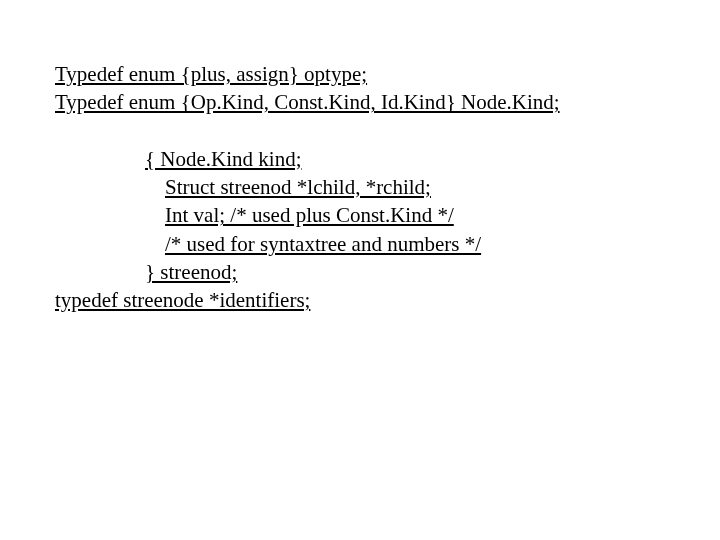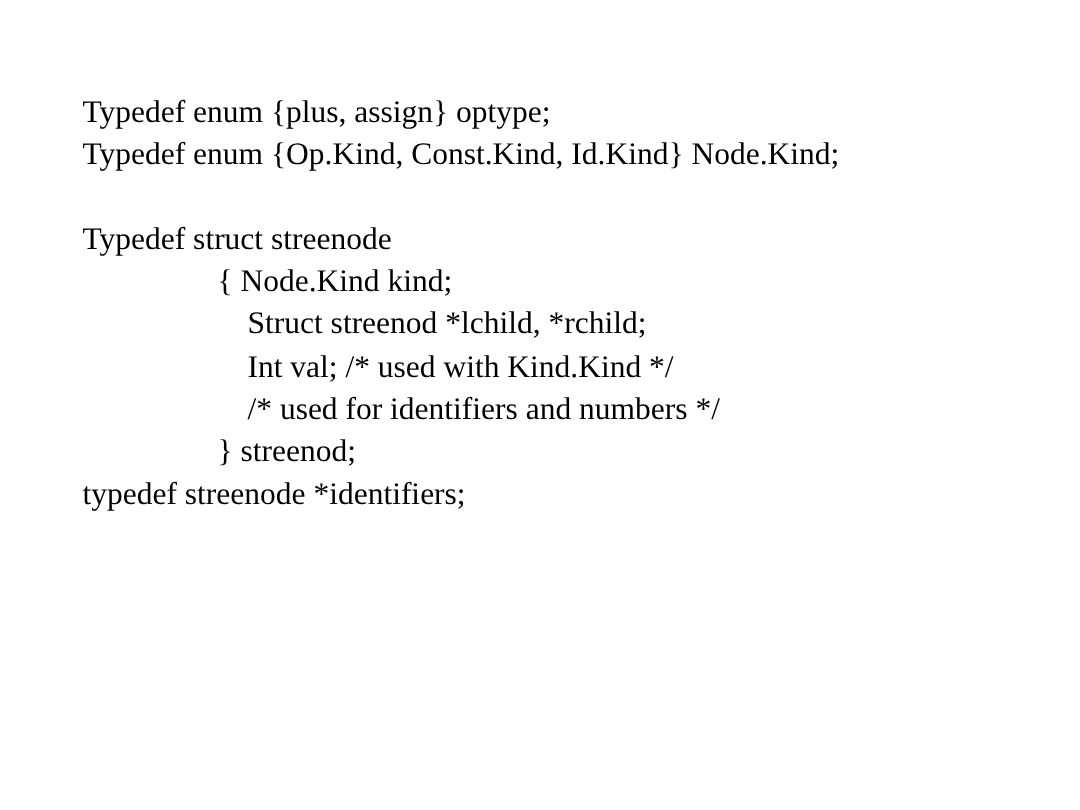--- a/index.html
+++ b/index.html
@@ -11,38 +11,38 @@
       font-family: "Times New Roman", Times, serif;
       font-size: 21px;
       color: #000000;
     }
     .content {
       padding: 60px 55px;
       line-height: 1.35;
     }
     .line {
       white-space: pre;
+      text-decoration: underline;
     }
     .indent1 {
       padding-left: 90px;
     }
     .indent2 {
       padding-left: 110px;
     }
     .spacer {
       height: 28px;
     }
   </style>
 </head>
 <body>
 
 <div class="content">
   <div class="line">Typedef enum {plus, assign} optype;</div>
   <div class="line">Typedef enum {Op.Kind, Const.Kind, Id.Kind} Node.Kind;</div>
   <div class="spacer"></div>
-  <div class="line">Typedef struct streenode</div>
   <div class="line indent1">{ Node.Kind kind;</div>
   <div class="line indent2">Struct streenod *lchild, *rchild;</div>
-  <div class="line indent2">Int val; /* used with Kind.Kind */</div>
-  <div class="line indent2">/* used for identifiers and numbers */</div>
+  <div class="line indent2">Int val; /* used plus Const.Kind */</div>
+  <div class="line indent2">/* used for syntaxtree and numbers */</div>
   <div class="line indent1">} streenod;</div>
   <div class="line">typedef streenode *identifiers;</div>
 </div>
 
 </body></html>

